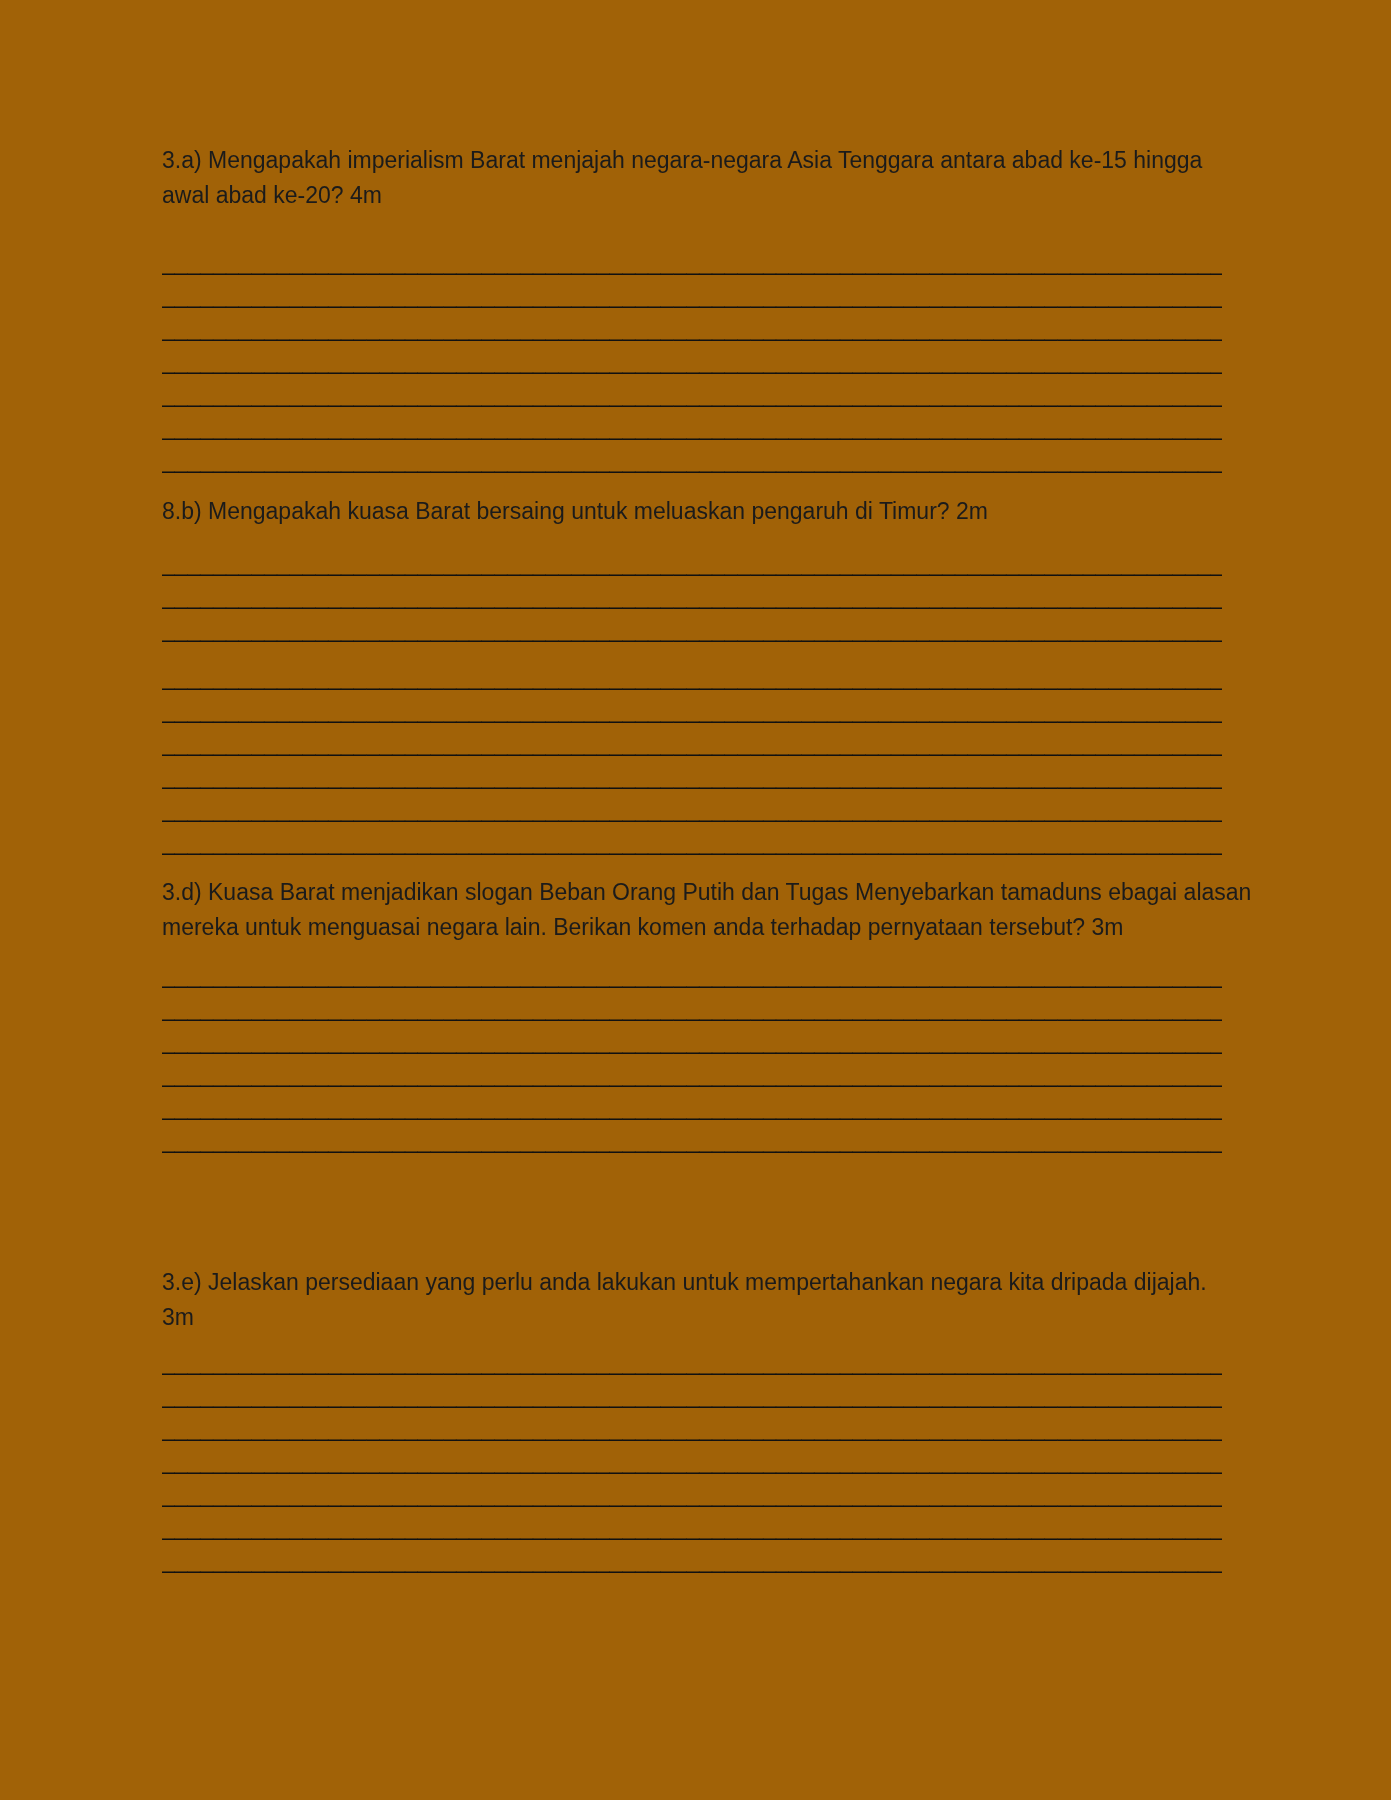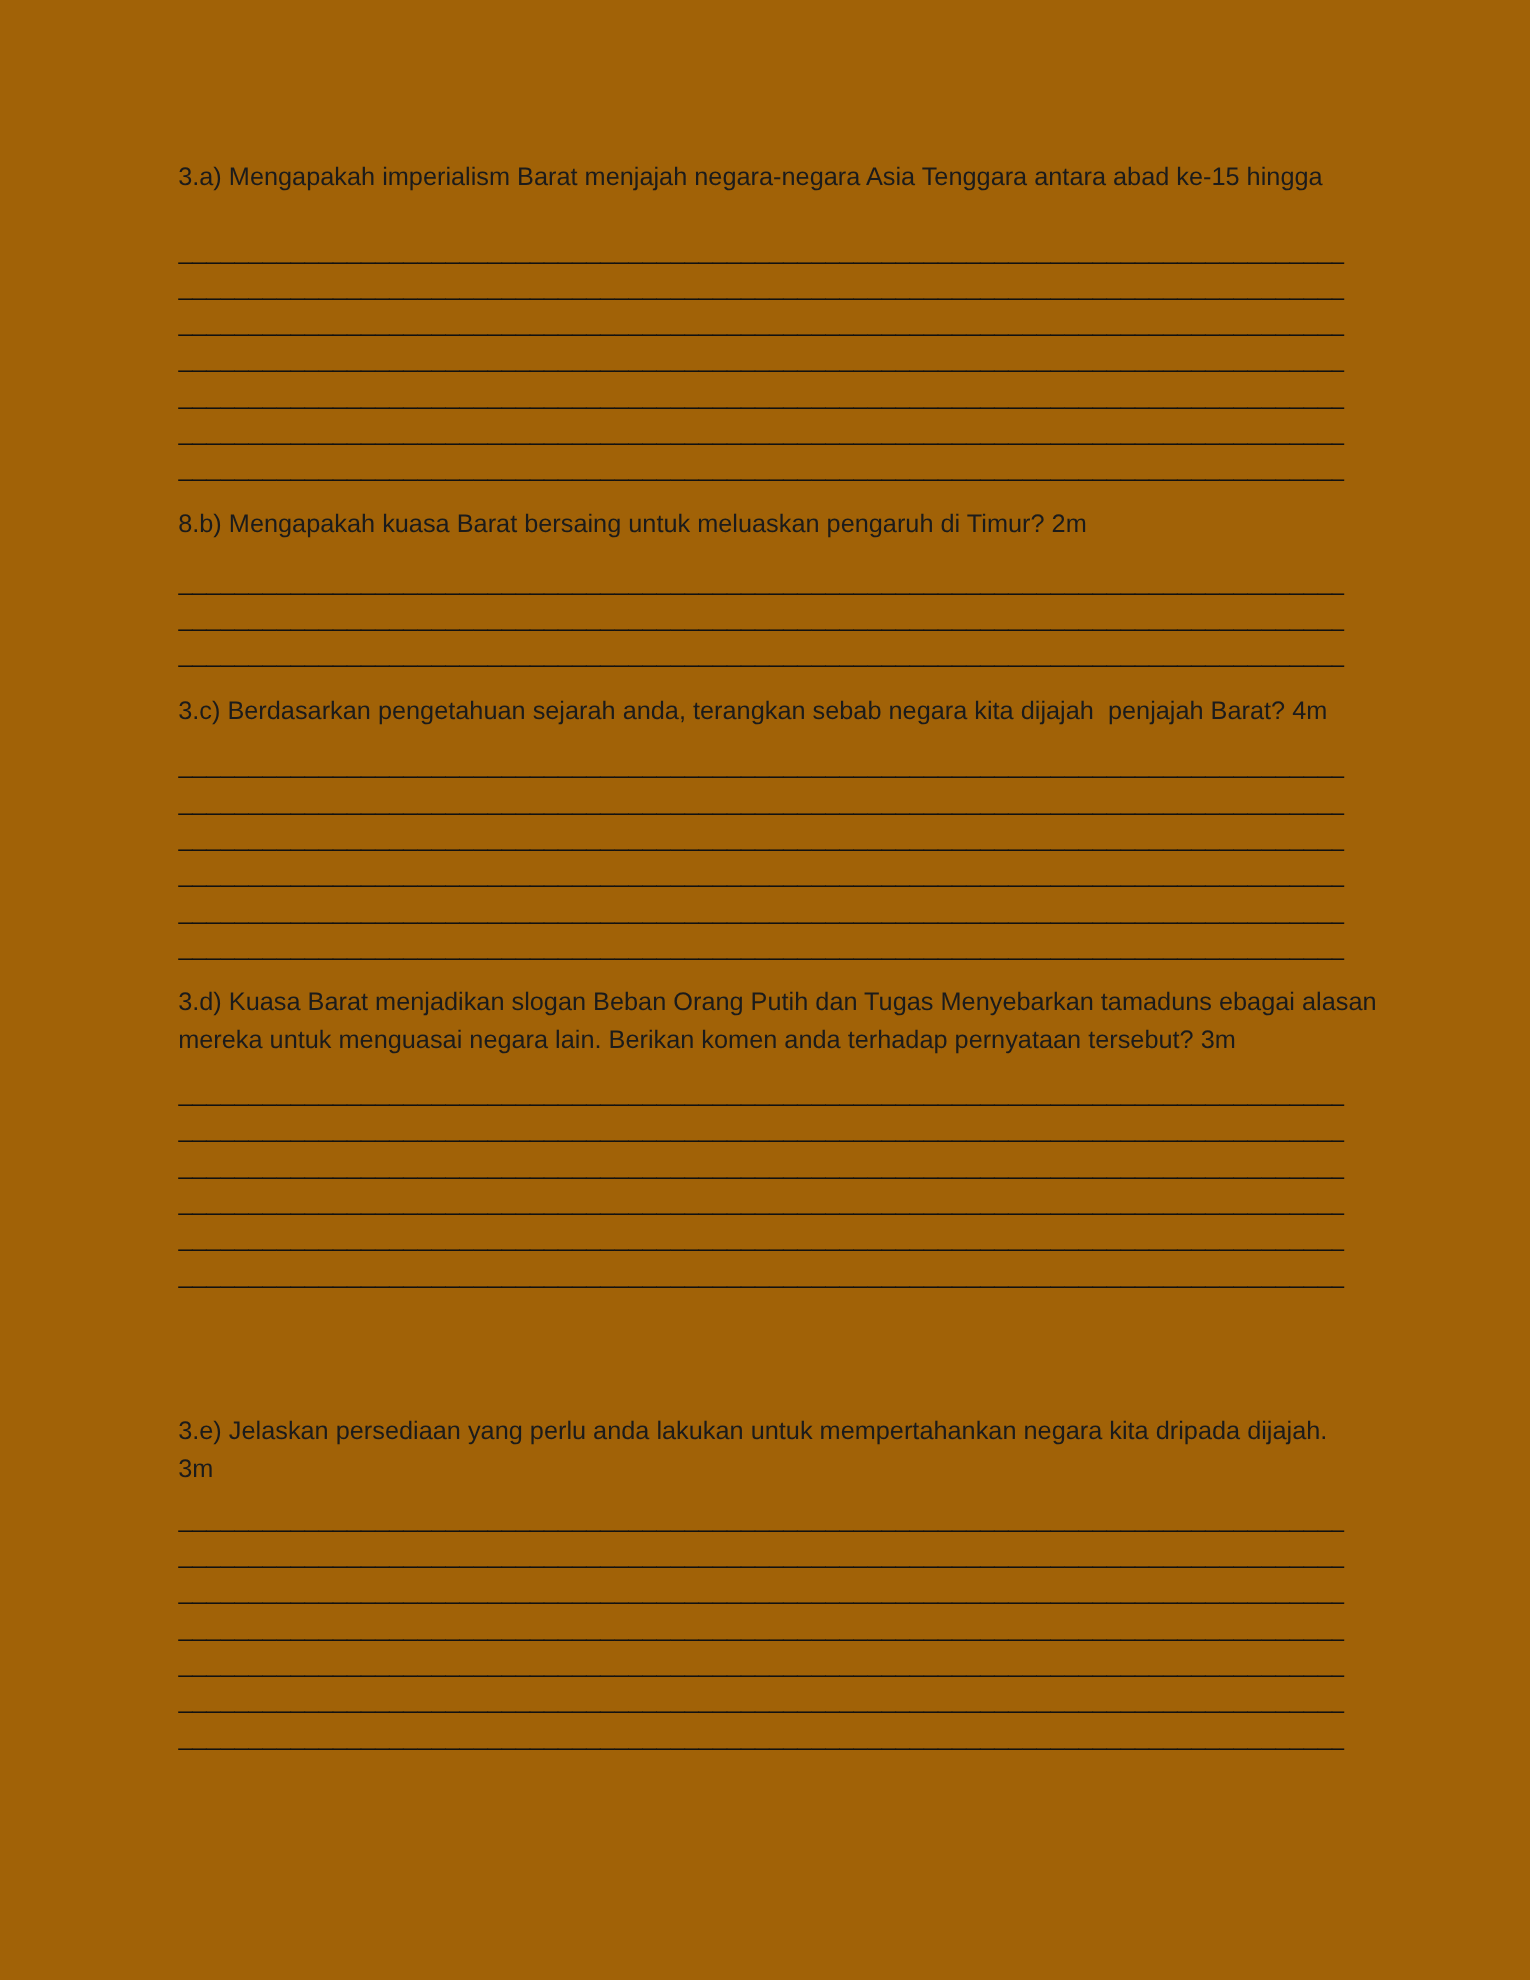--- a/index.html
+++ b/index.html
@@ -39,43 +39,41 @@
   .q-3e   { margin-top: 108px; }
   .ans-3e { margin-top: 11px; }
 </style>
 </head>
 <body>
 
 <div class="page">
 
   <div class="q-text q-3a">
     <div class="q-line">3.a) Mengapakah imperialism Barat menjajah negara-negara Asia Tenggara antara abad ke-15 hingga</div>
+    <div class="q-line">awal abad ke-20? 4m</div>
   </div>
   <div class="answers ans-3a">
     <div class="ans-line">_______________________________________________________________________________________________</div>
     <div class="ans-line">_______________________________________________________________________________________________</div>
     <div class="ans-line">_______________________________________________________________________________________________</div>
     <div class="ans-line">_______________________________________________________________________________________________</div>
     <div class="ans-line">_______________________________________________________________________________________________</div>
     <div class="ans-line">_______________________________________________________________________________________________</div>
     <div class="ans-line">_______________________________________________________________________________________________</div>
   </div>
 
   <div class="q-text q-3b">
     <div class="q-line">8.b) Mengapakah kuasa Barat bersaing untuk meluaskan pengaruh di Timur? 2m</div>
   </div>
   <div class="answers ans-3b">
     <div class="ans-line">_______________________________________________________________________________________________</div>
     <div class="ans-line">_______________________________________________________________________________________________</div>
     <div class="ans-line">_______________________________________________________________________________________________</div>
   </div>
 
-  <div class="q-text q-3c">
-    <div class="q-line">3.c) Berdasarkan pengetahuan sejarah anda, terangkan sebab negara kita dijajah  penjajah Barat? 4m</div>
-  </div>
   <div class="answers ans-3c">
     <div class="ans-line">_______________________________________________________________________________________________</div>
     <div class="ans-line">_______________________________________________________________________________________________</div>
     <div class="ans-line">_______________________________________________________________________________________________</div>
     <div class="ans-line">_______________________________________________________________________________________________</div>
     <div class="ans-line">_______________________________________________________________________________________________</div>
     <div class="ans-line">_______________________________________________________________________________________________</div>
   </div>
 
   <div class="q-text q-3d">

